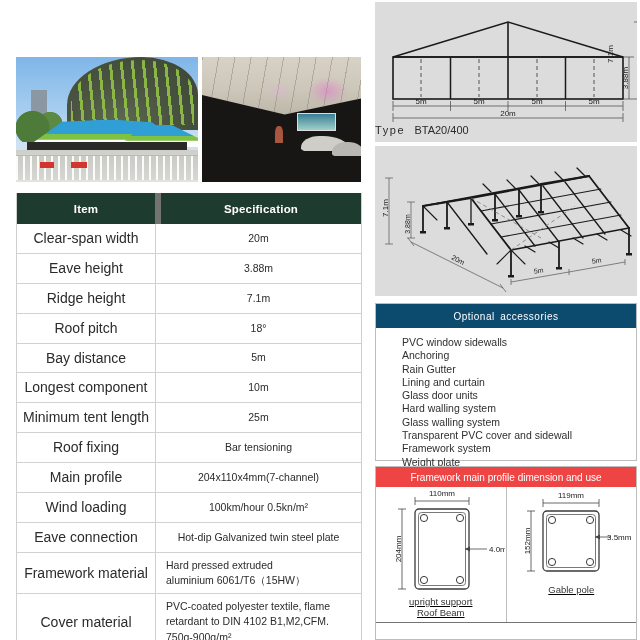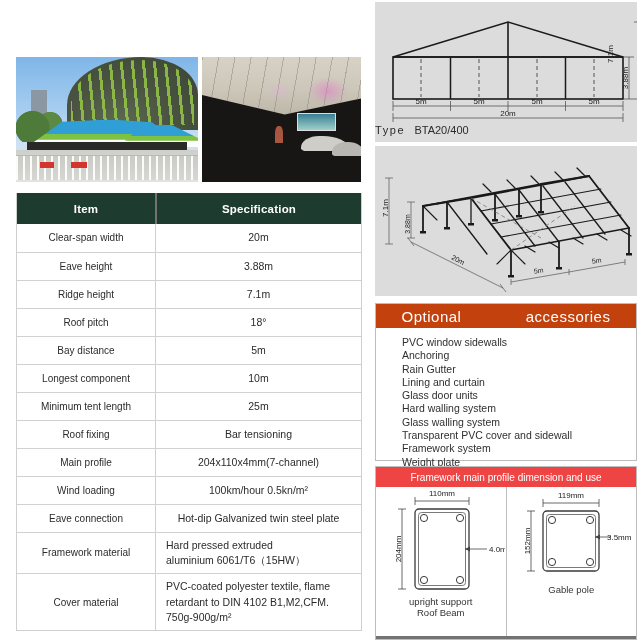--- a/index.html
+++ b/index.html
@@ -103,31 +103,31 @@
     display: flex;
     background: #1e3b2f;
     height: 31px;
   }
   .spec-header .cell {
     display: flex; align-items: center; justify-content: center;
     color: #ffffff; font-size: 11.5px; font-weight: bold;
     letter-spacing: .2px;
   }
   .col-item { width: 138px; flex: none; }
-  .col-spec { flex: 1; border-left: 2px solid #737373; }
+  .col-spec { flex: 1; border-left: 6px solid #737373; }
   .spec-row {
     display: flex;
     border-top: 1px solid #d2d2d2;
     min-height: 28px;
   }
   .spec-row:first-of-type { border-top: none; }
   .spec-row .c-item {
     width: 138px; flex: none;
     display: flex; align-items: center; justify-content: center;
-    font-size: 10px; color: #2b2b2b; 
+    font-size: 14px; color: #2b2b2b; 
     padding: 5px 4px; line-height: 1.35;
   }
   .spec-row .c-spec {
     flex: 1;
     border-left: 1px solid #cfcfcf;
     display: flex; align-items: center; justify-content: center;
     font-size: 10.5px; color: #2b2b2b; text-align: center;
     padding: 5px 6px; line-height: 1.45;
   }
   .c-spec.align-left { justify-content: flex-start; text-align: left; padding-left: 10px; }
@@ -179,23 +179,23 @@
   .type-label .sp { letter-spacing: 1.6px; }
 
   
   .acc-panel {
     position: absolute; left: 3px; top: 303px;
     width: 262px; height: 158px;
     background: #ffffff;
     border: 1px solid #bdbdbd;
   }
   .acc-header {
-    height: 24px; background: #c2410c;
+    height: 24px; background: #0c4a6e;
     display: flex; align-items: center; justify-content: center;
-    color: #fff; font-size: 15px; gap: 28px;
+    color: #fff; font-size: 10px;
   }
   .acc-header .sp2 { letter-spacing: .5px; }
   .acc-list {
     padding: 8px 0 6px 26px;
   }
   .acc-list li {
     list-style: none;
     font-size: 10.5px; color: #2f2f2f;
     line-height: 13.3px;
     white-space: nowrap;
@@ -206,22 +206,23 @@
     position: absolute; left: 3px; top: 466px;
     width: 262px; height: 174px;
     border: 1px solid #bdbdbd; background: #fff;
   }
   .fw-header {
     height: 20px; background: #ef4444;
     display: flex; align-items: center; justify-content: center;
     color: #fff; font-size: 10px;
   }
   .fw-top {
-    display: flex; height: 152px;
-    border-bottom: 3px solid #737373;
+    display: flex; height: 136px;
+    border-bottom: 1px solid #737373;
+    text-decoration: underline;
   }
   .fw-cell {
     flex: 1; position: relative;
     display: flex; flex-direction: column; align-items: center;
   }
   .fw-cell + .fw-cell { border-left: 1px solid #bdbdbd; }
   .fw-caption {
     font-size: 9.5px; color: #333; text-align: center;
     line-height: 11px; margin-top: 1px;
   }

